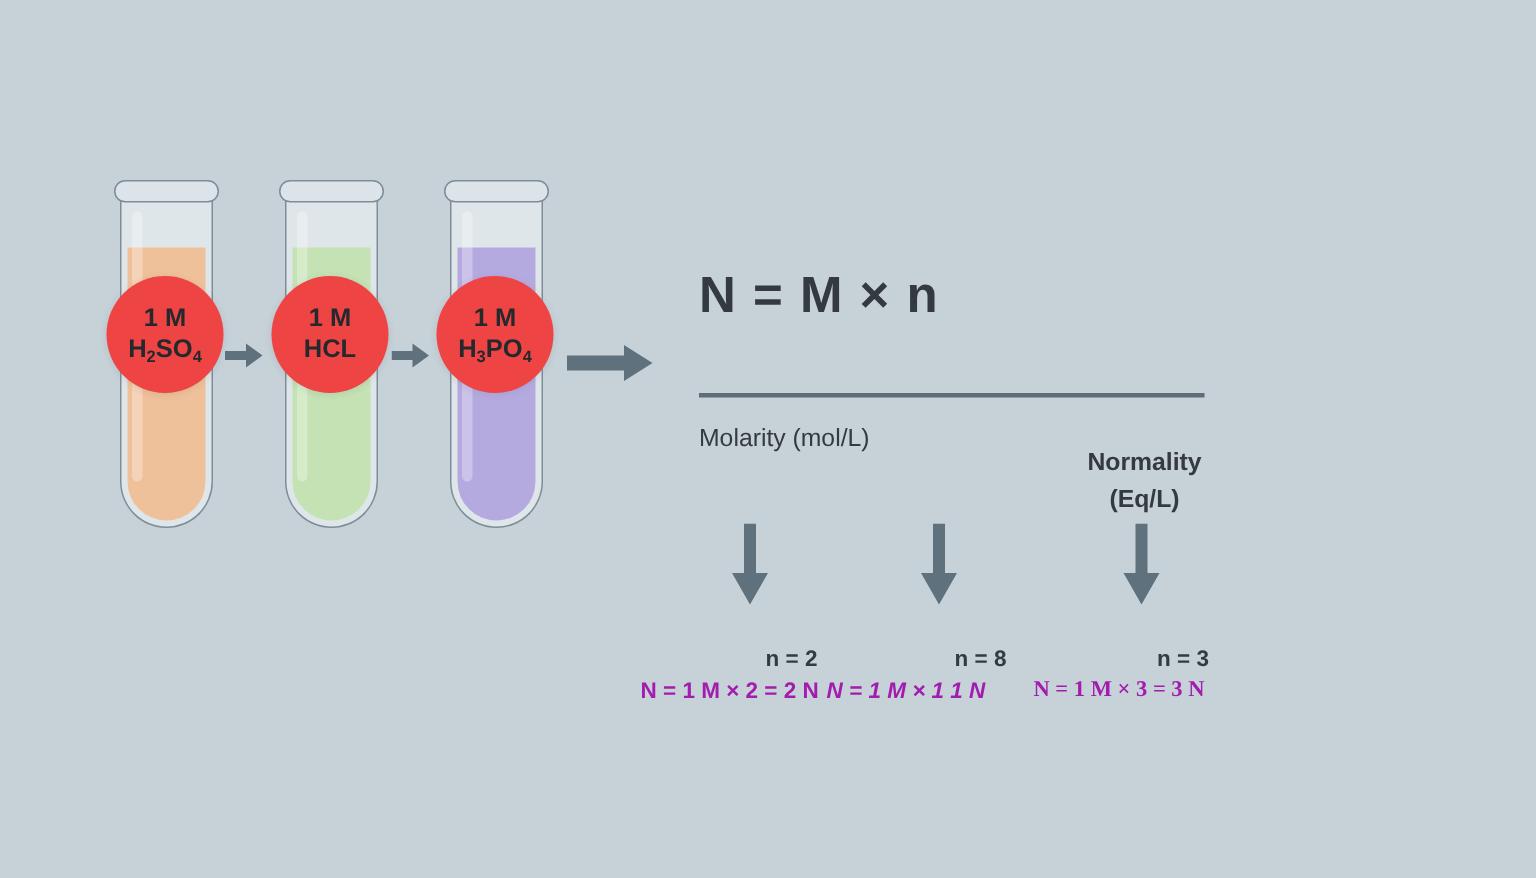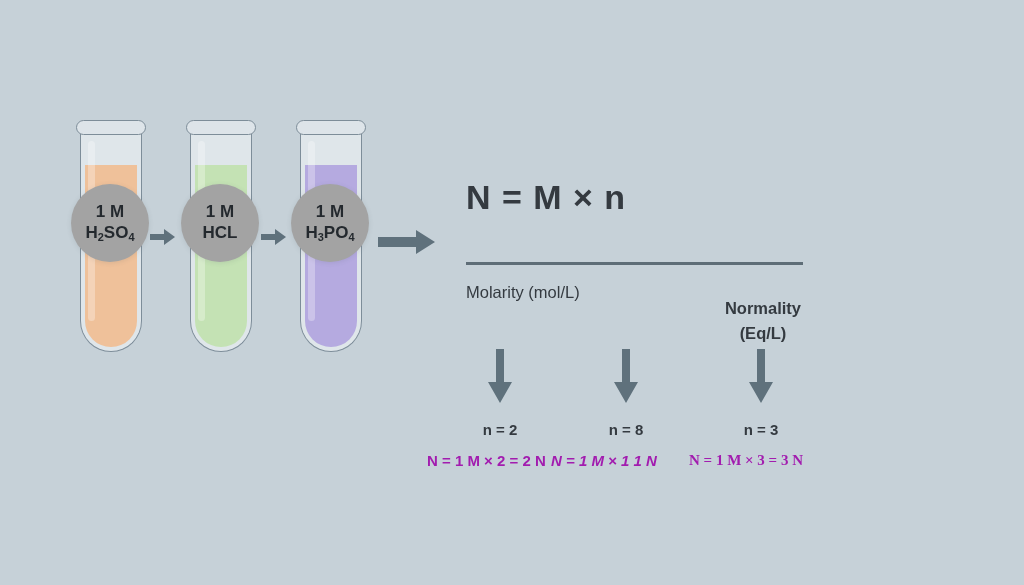--- a/index.html
+++ b/index.html
@@ -67,21 +67,21 @@
     border-radius: 4px;
     background: rgba(255,255,255,0.30);
   }
 
   
   .chip {
     position: absolute;
     width: 78px;
     height: 78px;
     border-radius: 50%;
-    background: #a3a3a3;
+    background: #ef4444;
     display: flex;
     flex-direction: column;
     align-items: center;
     justify-content: center;
     box-shadow: 0 1px 5px rgba(60,75,85,0.13);
   }
   .chip-line {
     font-size: 17px;
     font-weight: bold;
     line-height: 1.22;
@@ -150,23 +150,23 @@
     font-size: 16.5px;
     font-weight: bold;
     line-height: 1.52;
     color: #343a40;
     margin-top: 16px;
   }
 
   
   .nval {
     position: absolute;
-    top: 421px;
+    top: 431px;
     width: 90px;
-    text-align: center;
+    text-align: right;
     font-size: 15px;
     font-weight: bold;
     color: #343a40;
   }
   .eqn {
     position: absolute;
     top: 452px;
     font-size: 15px;
     font-weight: bold;
     color: #a21caf;

